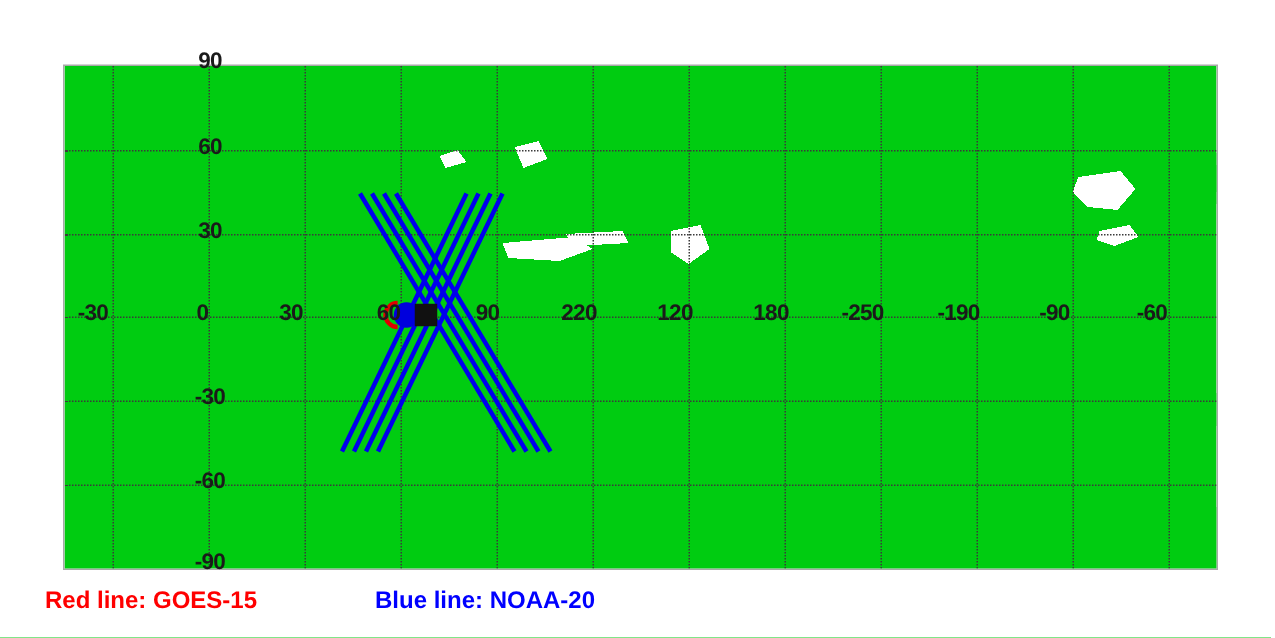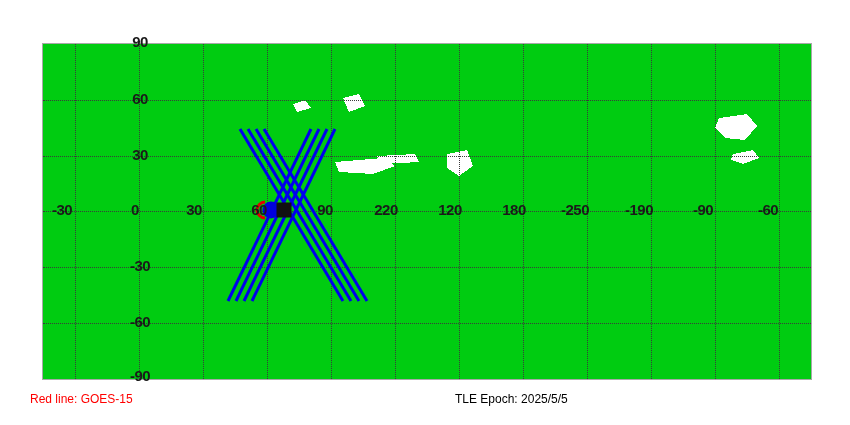--- a/index.html
+++ b/index.html
@@ -81,21 +81,21 @@
   }
 
   
   .legend{
     position:absolute;
     left:0;top:392px;
     width:850px;height:28px;
   }
   .legend-item{
     position:absolute;
-    font-size:12px;font-weight:normal;
+    font-size:16px;font-weight:bold;
     white-space:nowrap;
     top:0;
   }
   .lg-red{color:#ff0000;left:30px;}
   .lg-blue{color:#0000ff;left:250px;}
   .lg-black{color:#000000;left:455px;}
 </style>
 </head>
 <body>
 
@@ -258,16 +258,16 @@
 
   <div class="latlab" style="left:140px;top:41px">90</div>
   <div class="latlab" style="left:140px;top:98px">60</div>
   <div class="latlab" style="left:140px;top:154px">30</div>
   <div class="latlab" style="left:140px;top:265px">-30</div>
   <div class="latlab" style="left:140px;top:321px">-60</div>
   <div class="latlab" style="left:140px;top:375px">-90</div>
 
   <div class="legend">
     <span class="legend-item lg-red">Red line: GOES-15</span>
-    <span class="legend-item lg-black">TLE Epoch: 2025/5/5</span>
+    <span class="legend-item lg-blue">Blue line: NOAA-20</span>
   </div>
 
 </div>
 
 </body></html>

